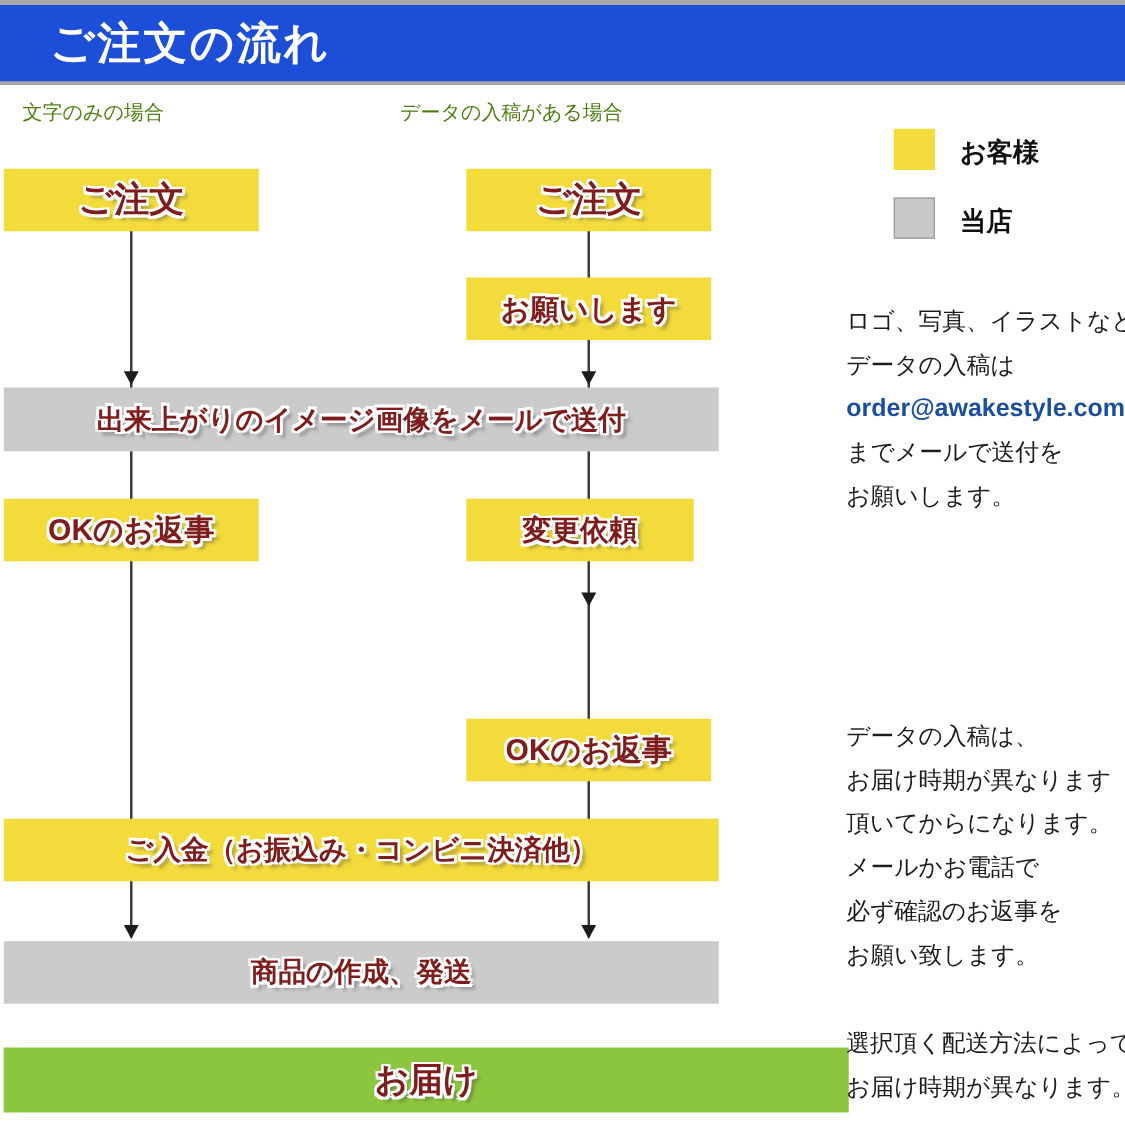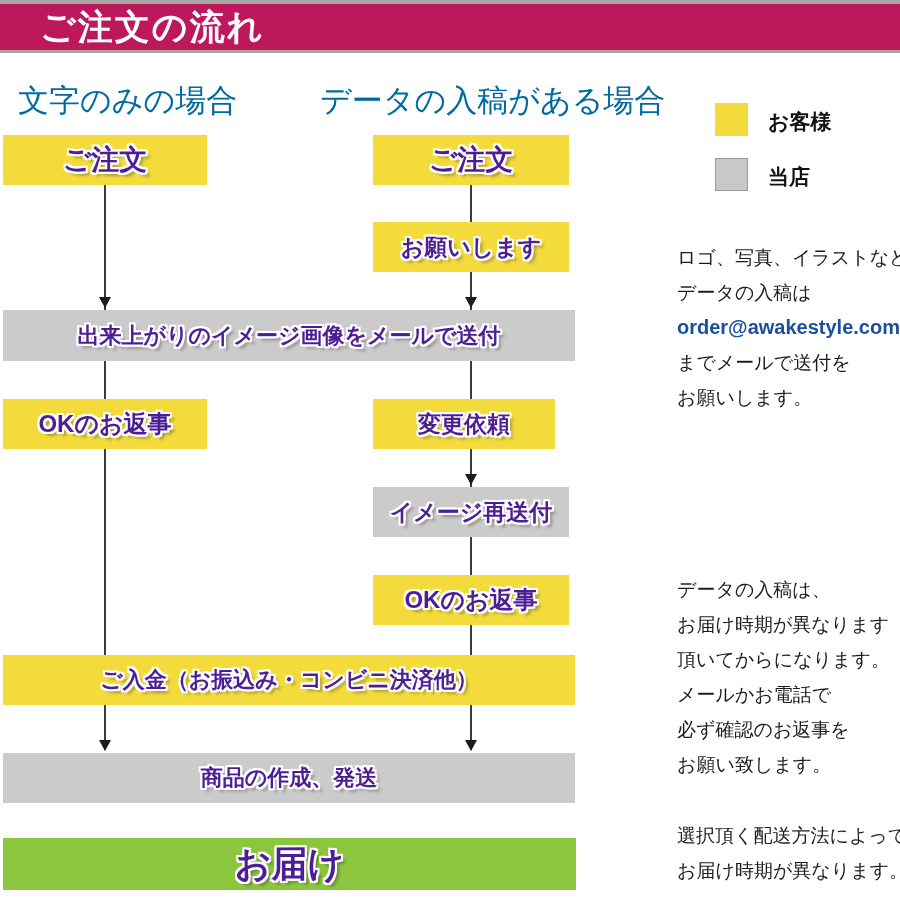--- a/index.html
+++ b/index.html
@@ -3,40 +3,40 @@
 <meta charset="utf-8">
 <style>
   html,body{margin:0;padding:0;background:#fff;}
   .page{
     position:relative;width:900px;height:900px;background:#ffffff;
     font-family:"Liberation Sans","DejaVu Sans",sans-serif;overflow:hidden;
     color:#1a1a1a;
   }
   
   .header-bar{
-    position:absolute;left:0;top:0;width:900px;height:53px;
-    background:#be185d;border-top:4px solid #a7a7a7;border-bottom:3px solid #a7a7a7;
+    position:absolute;left:0;top:0;width:900px;height:68px;
+    background:#1d4ed8;border-top:4px solid #a7a7a7;border-bottom:3px solid #a7a7a7;
     box-sizing:border-box;display:flex;align-items:center;
   }
   .header-bar .title{
     margin-left:40px;color:#ffffff;font-size:35px;font-weight:bold;letter-spacing:2px;
   }
   
-  .col-heading{position:absolute;font-size:31px;color:#0369a1;}
+  .col-heading{position:absolute;font-size:16px;color:#4d7c0f;}
   
   .vline{position:absolute;width:2px;background:#3c3c3c;}
   .arrowhead{
     position:absolute;width:0;height:0;
     border-left:6px solid transparent;border-right:6px solid transparent;
     border-top:11px solid #1c1c1c;
   }
   
   .node{
     position:absolute;display:flex;align-items:center;justify-content:center;
-    font-weight:bold;color:#4c1d95;text-align:center;
+    font-weight:bold;color:#7f1d1d;text-align:center;
     text-shadow:
       -2px -2px 0 #fff,-2px 0 0 #fff,-2px 2px 0 #fff,
       0 -2px 0 #fff,0 2px 0 #fff,
       2px -2px 0 #fff,2px 0 0 #fff,2px 2px 0 #fff,
       4px 4px 3px rgba(60,60,60,0.45);
   }
   .node.customer{background:#f4db3c;}
   .node.shop{background:#cbcbcb;}
   .node.delivery{background:#8cc63e;}
   
@@ -68,25 +68,24 @@
   <div class="arrowhead" style="left:465px;top:474px;"></div>
   <div class="arrowhead" style="left:99px;top:740px;"></div>
   <div class="arrowhead" style="left:465px;top:740px;"></div>
 
   <div class="node customer" style="left:3px;top:135px;width:204px;height:50px;font-size:28px;">ご注文</div>
   <div class="node customer" style="left:373px;top:135px;width:196px;height:50px;font-size:28px;">ご注文</div>
   <div class="node customer" style="left:373px;top:222px;width:196px;height:50px;font-size:23px;">お願いします</div>
   <div class="node shop" style="left:3px;top:310px;width:572px;height:51px;font-size:22px;">出来上がりのイメージ画像をメールで送付</div>
   <div class="node customer" style="left:3px;top:399px;width:204px;height:50px;font-size:24px;">OKのお返事</div>
   <div class="node customer" style="left:373px;top:399px;width:182px;height:50px;font-size:23px;">変更依頼</div>
-  <div class="node shop" style="left:373px;top:487px;width:196px;height:50px;font-size:23px;">イメージ再送付</div>
   <div class="node customer" style="left:373px;top:575px;width:196px;height:50px;font-size:24px;">OKのお返事</div>
   <div class="node customer" style="left:3px;top:655px;width:572px;height:50px;font-size:22px;">ご入金（お振込み・コンビニ決済他）</div>
   <div class="node shop" style="left:3px;top:753px;width:572px;height:50px;font-size:22px;">商品の作成、発送</div>
-  <div class="node delivery" style="left:3px;top:838px;width:573px;height:52px;font-size:36px;">お届け</div>
+  <div class="node delivery" style="left:3px;top:838px;width:676px;height:52px;font-size:27px;">お届け</div>
 
   <div class="legend-swatch customer" style="left:715px;top:103px;"></div>
   <div class="legend-label" style="left:768px;top:108px;">お客様</div>
   <div class="legend-swatch shop" style="left:715px;top:158px;"></div>
   <div class="legend-label" style="left:768px;top:163px;">当店</div>
 
   <div class="note" style="top:240px;">
     <div class="line">ロゴ、写真、イラストなど</div>
     <div class="line">データの入稿は</div>
     <a class="email" href="#">order@awakestyle.com</a>

